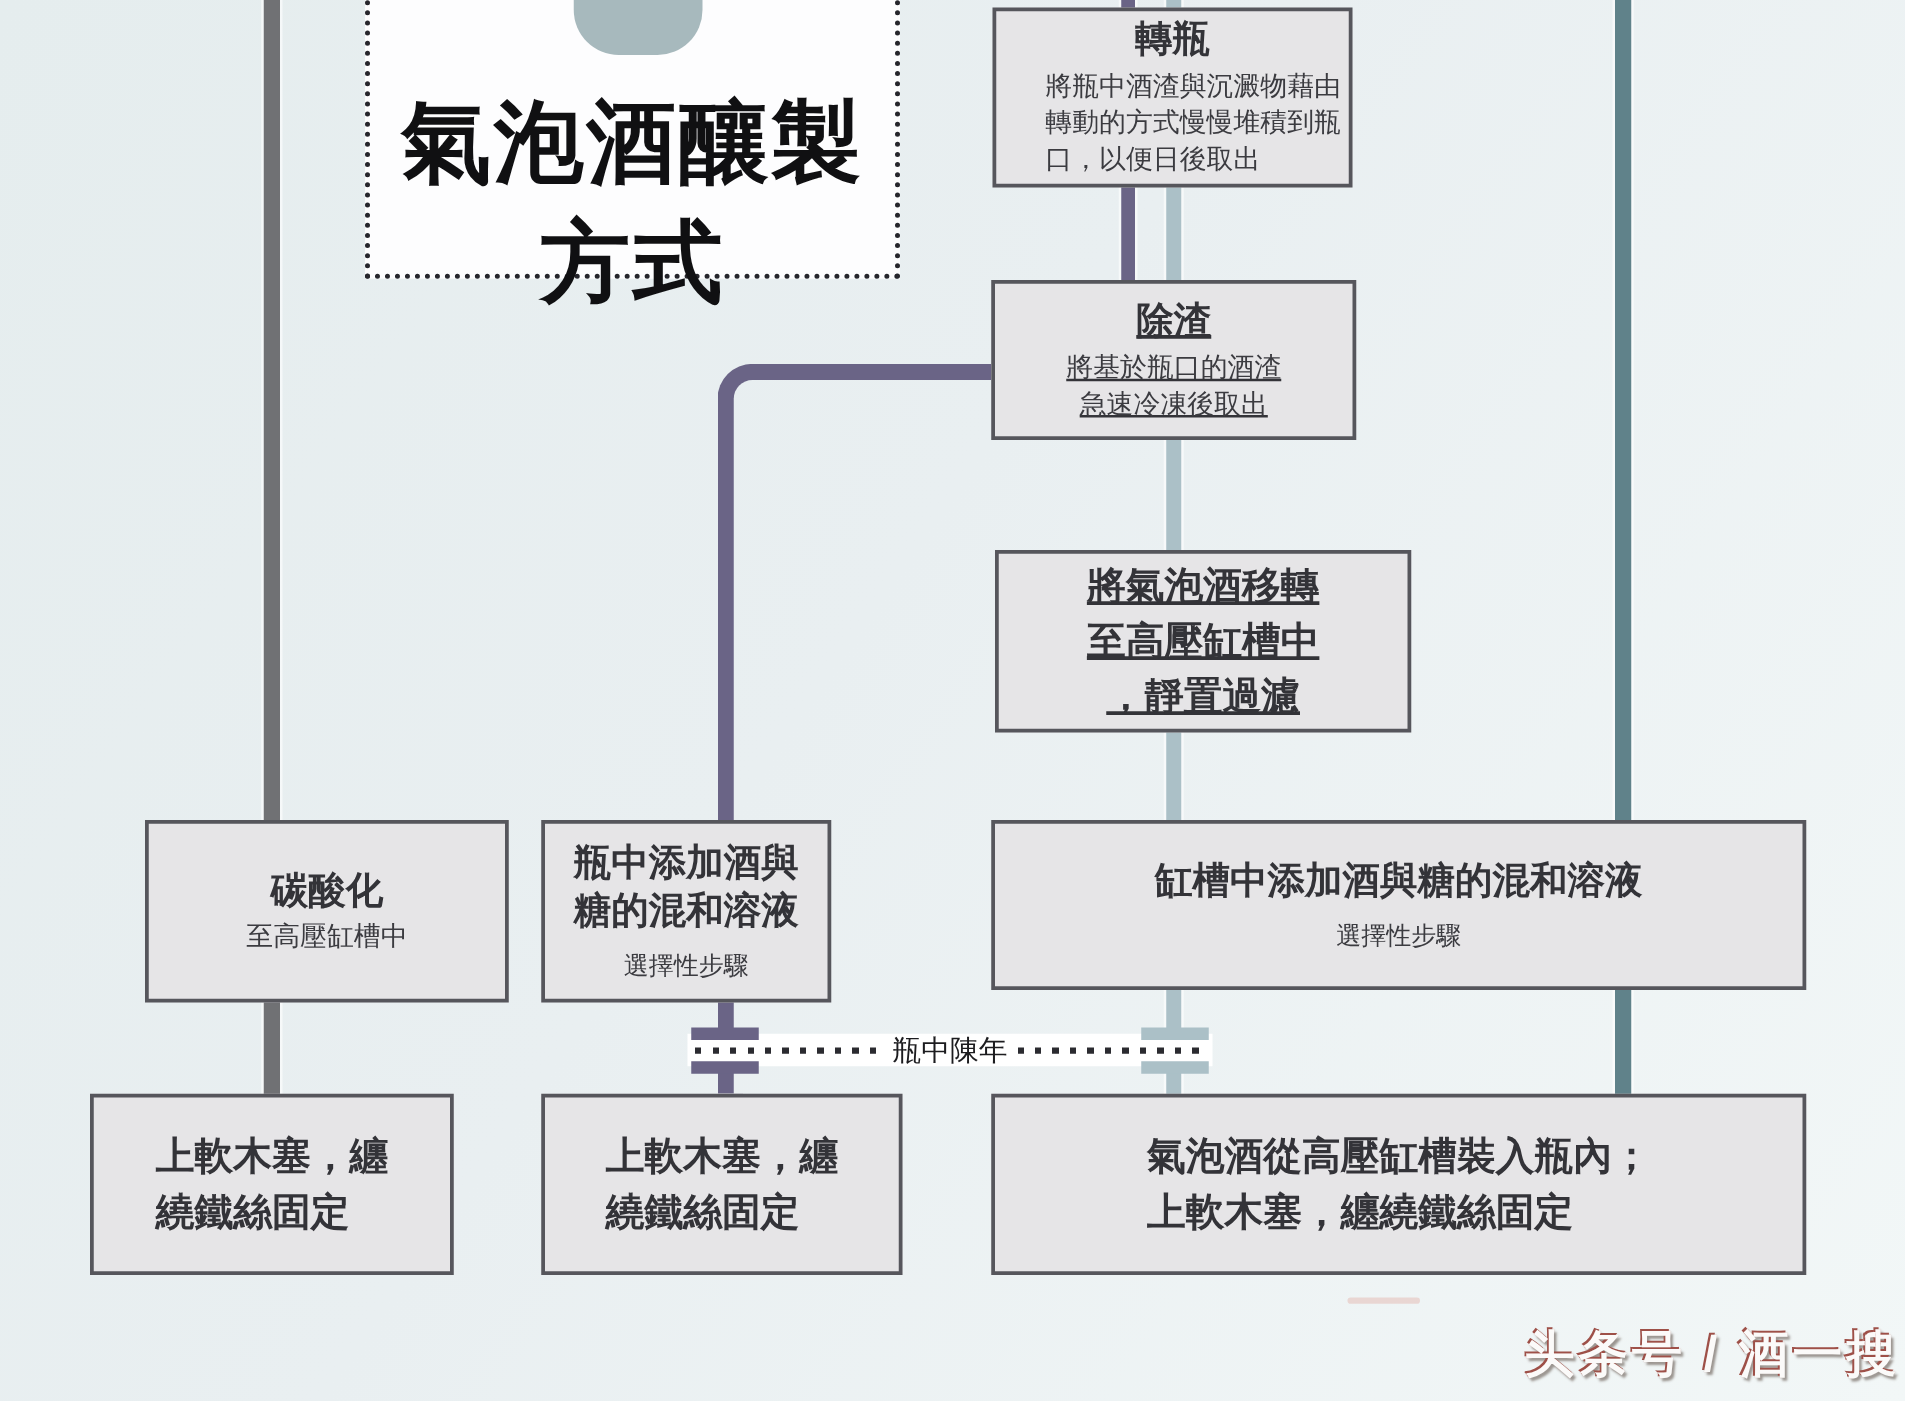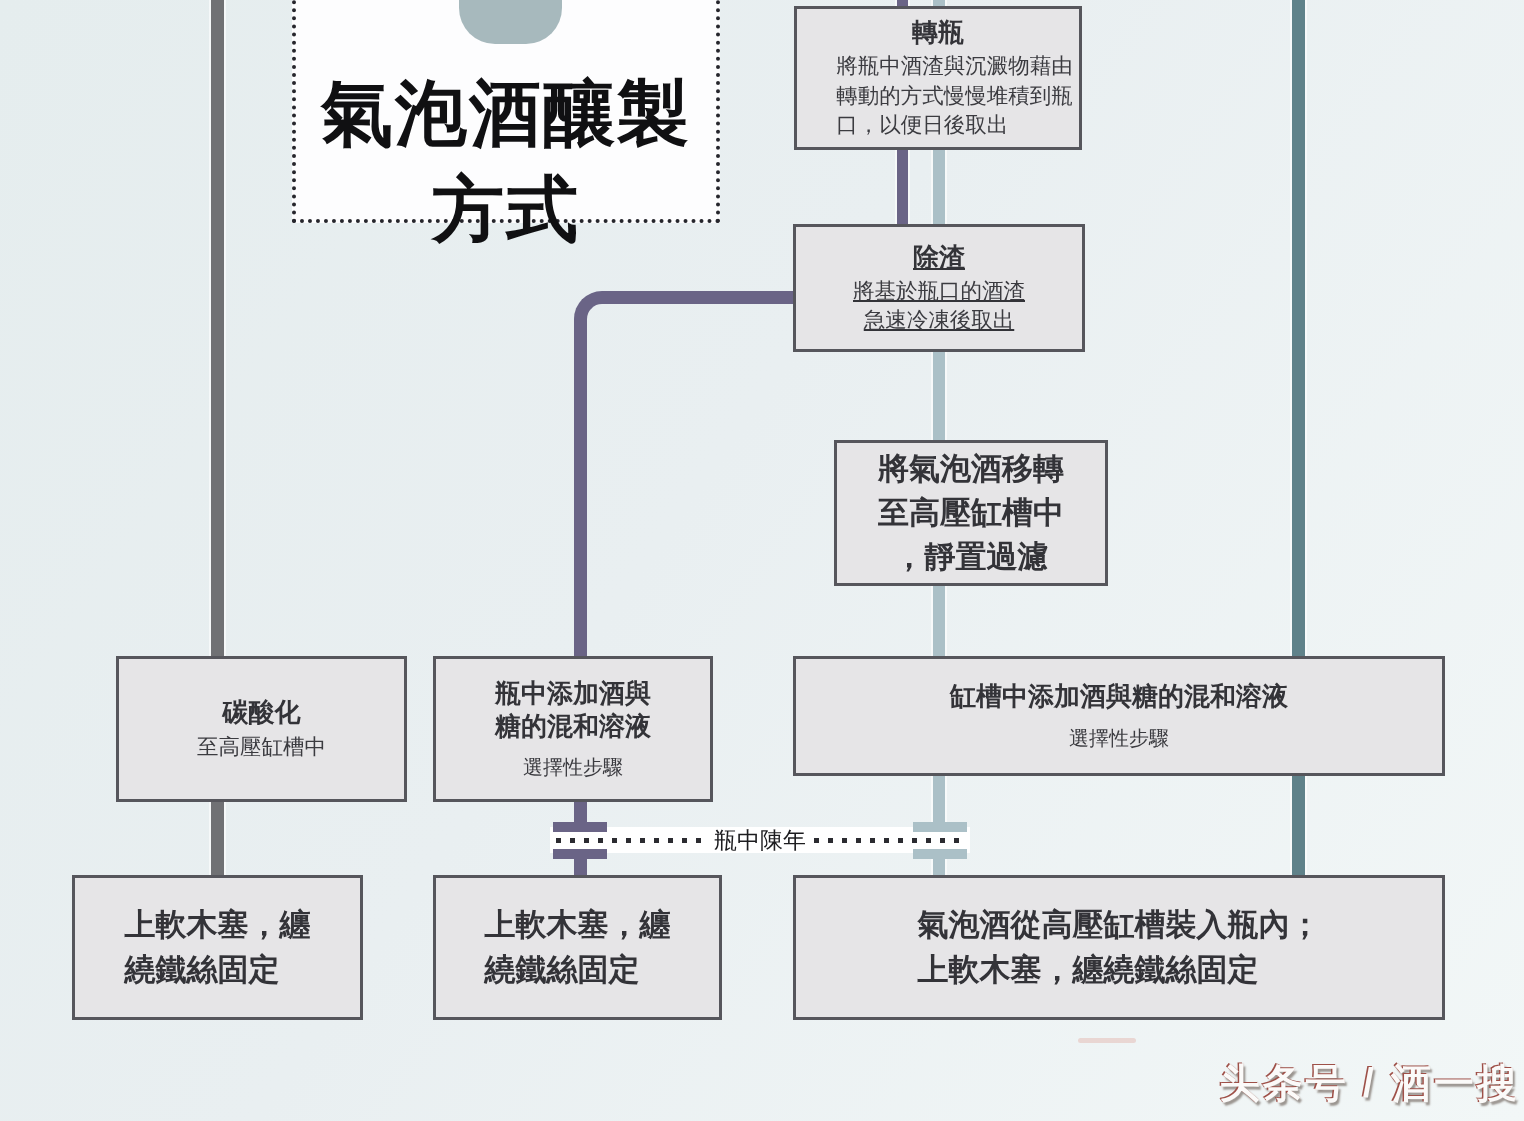--- a/index.html
+++ b/index.html
@@ -70,31 +70,31 @@
   
   .pbox{
     position:absolute;
     background:#e6e5e7;
     border:3px solid #56565c;
     box-sizing:border-box;
     display:flex;flex-direction:column;align-items:center;justify-content:center;
     z-index:6;
     color:#333338;
   }
-  .box-title{font-size:26px;font-weight:700;line-height:1.25;color:#333338;white-space:pre-line;text-align:center;}
+  .box-title{font-size:30px;font-weight:700;line-height:1.25;color:#333338;white-space:pre-line;text-align:center;}
   .box-desc{font-size:21.5px;color:#3b3b40;line-height:1.36;white-space:pre-line;margin-top:4px;}
   .box-note{font-size:20px;color:#3b3b40;margin-top:12px;}
   .box-bigtext{font-size:31px;font-weight:700;line-height:1.42;white-space:pre-line;text-align:center;color:#333338;}
   .box-bigtext.left{text-align:left;}
   .pos-riddling{left:794px;top:6px;width:288px;height:144px;}
   .pos-disgorging{left:793px;top:224px;width:292px;height:128px;text-decoration:underline;}
-  .pos-transfer{left:834px;top:440px;width:274px;height:146px;}
+  .pos-transfer{left:796px;top:440px;width:333px;height:146px;text-decoration:underline;}
   .pos-carbonation{left:72px;top:656px;width:291px;height:146px;margin-left:44px;}
-  .pos-bottle-dosage{left:433px;top:656px;width:280px;height:146px;}
-  .pos-tank-dosage{left:793px;top:656px;width:652px;height:120px;}
+  .pos-bottle-dosage{left:433px;top:656px;width:232px;height:146px;}
+  .pos-tank-dosage{left:793px;top:656px;width:652px;height:136px;}
   .pos-cork-left{left:72px;top:875px;width:291px;height:145px;}
   .pos-cork-middle{left:433px;top:875px;width:289px;height:145px;}
   .pos-bottling{left:793px;top:875px;width:652px;height:145px;}
   .desc-left{text-align:left;padding:0 6px;margin-left:33px;}
   .desc-center{text-align:center;}
   
   .watermark{
     position:absolute;right:4px;top:1056px;
     font-size:40px;font-weight:700;letter-spacing:3px;
     color:#fbfaf9;

